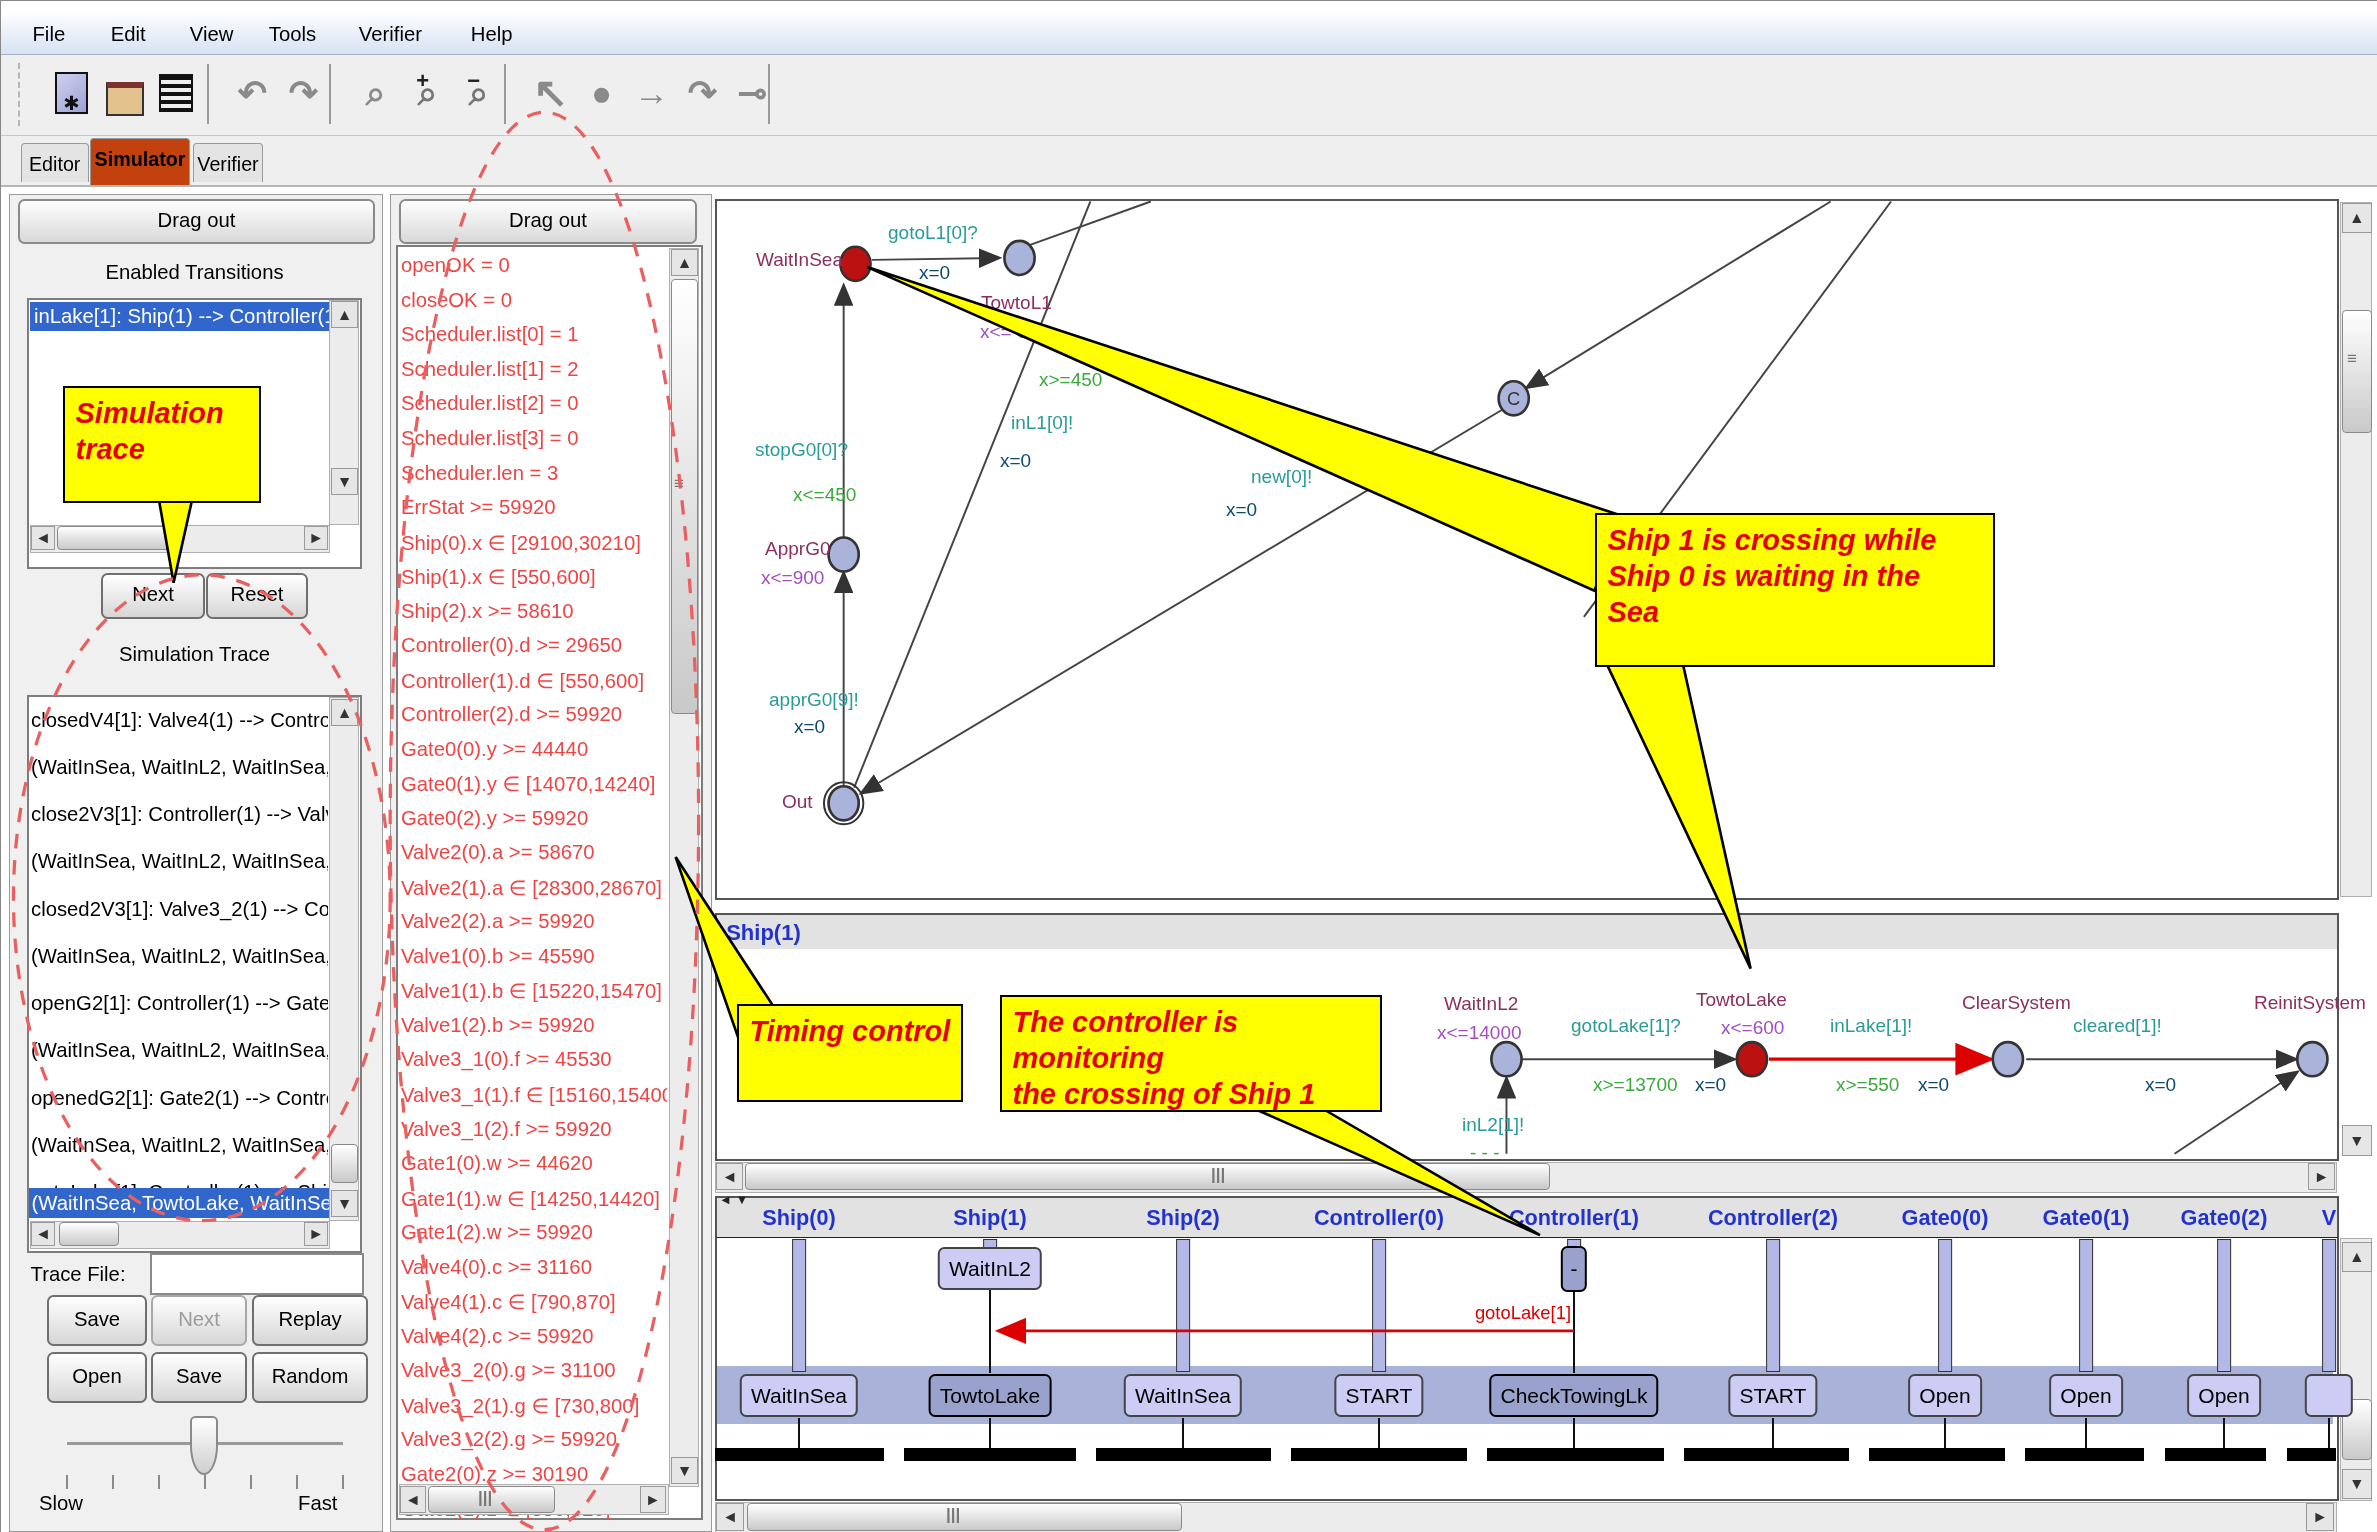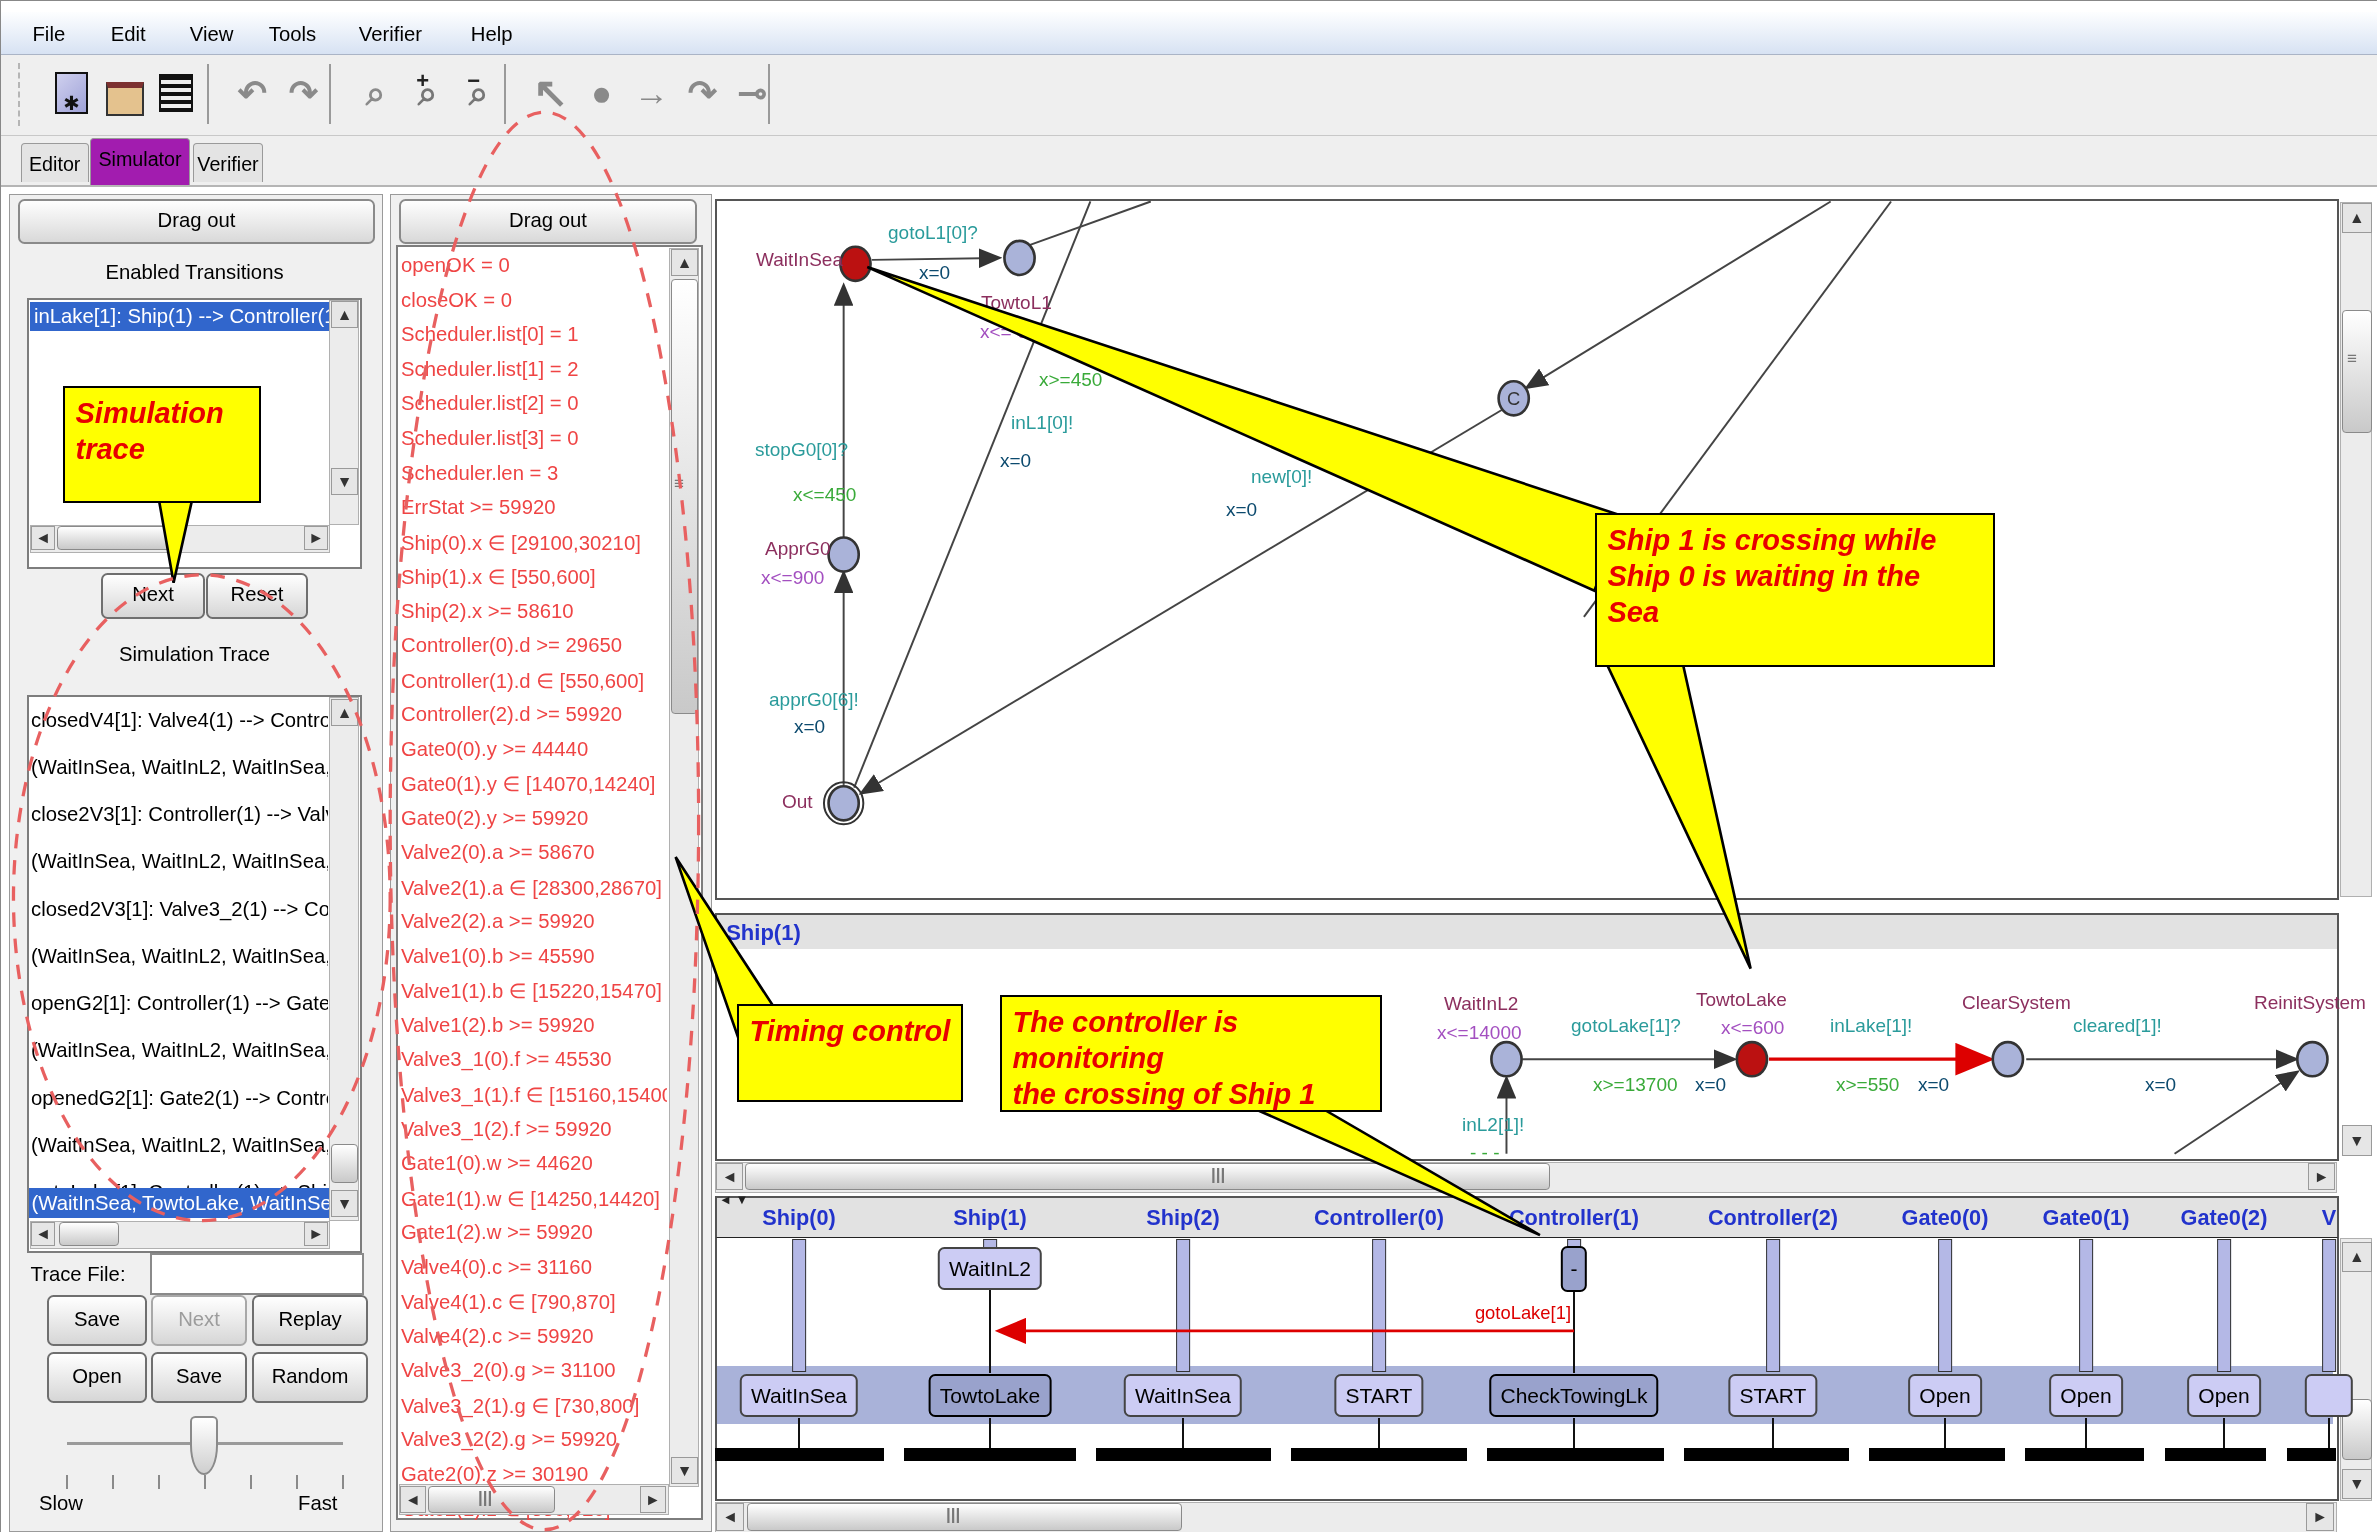--- a/index.html
+++ b/index.html
@@ -15,21 +15,21 @@
   .tb-icon{position:absolute;top:14.4px;width:41px;height:47px;color:#8a8a8a;font-size:35px;
     text-align:center;line-height:47px;}
   .tb-sep{position:absolute;top:9.2px;height:60px;border-left:2px solid #9a9a9a;}
   .icon-new{background:linear-gradient(135deg,#cfd0ee,#9fa2d8);border:2.6px solid #111;width:29px;height:38px;margin-top:2.6px;}
   .icon-folder{background:#e4c28e;border:2px solid #333;width:34px;height:26px;margin-top:13px;border-top:6.6px solid #7c3030;}
   .icon-save{background:#222;width:30px;height:34px;margin-top:5.3px;
      background:repeating-linear-gradient(#111 0 3.9px,#eee 3.9px 7.9px);border:2.6px solid #111;}
   #tabstrip{left:0;top:135px;width:2377px;height:49px;background:#efefef;}
   .tab{position:absolute;top:6.6px;height:41px;background:#e4e4e4;border:1.3px solid #9a9a9a;border-bottom:none;
      border-radius:3.9px 3.9px 0 0;font-size:19.7px;text-align:center;color:#000;}
-  .tab.active{background:#a21caf;top:1.3px;height:47px;z-index:2;font-weight:normal;}
+  .tab.active{background:#c2410c;top:1.3px;height:47px;z-index:2;font-weight:bold;}
   #content-line{left:0;top:184px;width:2377px;border-top:2px solid #b5b5b5;}
   
   .panel{background:#f0f0f0;border:1.3px solid #9a9a9a;}
   .dragout{position:absolute;height:41px;background:linear-gradient(#fefefe,#d9d9d9);
      border:2px solid #8a8a8a;border-radius:6.6px;font-size:20.3px;text-align:center;line-height:38px;color:#000;}
   .sec-title{position:absolute;font-size:20.3px;color:#000000;text-align:center;}
   .listbox{position:absolute;background:#fff;border:2px solid #7d7d7d;overflow:hidden;}
   .lrow{position:absolute;font-size:20.3px;color:#000;white-space:nowrap;}
   .lrow.sel{background:#3166cc;color:#fff;}
   .varrow{position:absolute;font-size:20.3px;color:#ef4444;white-space:nowrap;}
@@ -249,21 +249,21 @@
       <span class="lbl c-inv" style="position: absolute; left: 979px; top: 320px; z-index: 5;">x&lt;= 600</span>
       <span class="lbl c-guard" style="position: absolute; left: 1038px; top: 368px; z-index: 5;">x&gt;=450</span>
       <span class="lbl c-sync" style="position: absolute; left: 1010px; top: 411px; z-index: 5;">inL1[0]!</span>
       <span class="lbl c-upd" style="position: absolute; left: 999px; top: 449px; z-index: 5;">x=0</span>
       <span class="lbl c-sync" style="position: absolute; left: 754px; top: 438px; z-index: 5;">stopG0[0]?</span>
       <span class="lbl c-guard" style="position: absolute; left: 792px; top: 483px; z-index: 5;">x&lt;=450</span>
       <span class="lbl c-sync" style="position: absolute; left: 1250px; top: 465px; z-index: 5;">new[0]!</span>
       <span class="lbl c-upd" style="position: absolute; left: 1225px; top: 498px; z-index: 5;">x=0</span>
       <span class="lbl c-loc" style="position: absolute; left: 764px; top: 537px; z-index: 5;">ApprG0</span>
       <span class="lbl c-inv" style="position: absolute; left: 760px; top: 566px; z-index: 5;">x&lt;=900</span>
-      <span class="lbl c-sync" style="position: absolute; left: 768px; top: 688px; z-index: 5;">apprG0[6]!</span>
+      <span class="lbl c-sync" style="position: absolute; left: 768px; top: 688px; z-index: 5;">apprG0[9]!</span>
       <span class="lbl c-upd" style="position: absolute; left: 793px; top: 715px; z-index: 5;">x=0</span>
       <span class="lbl c-loc" style="position: absolute; left: 781px; top: 790px; z-index: 5;">Out</span>
       <span class="lbl c-loc" style="position: absolute; left: 1443px; top: 992px; z-index: 5;">WaitInL2</span>
       <span class="lbl c-inv" style="position: absolute; left: 1436px; top: 1021px; z-index: 5;">x&lt;=14000</span>
       <span class="lbl c-sync" style="position: absolute; left: 1570px; top: 1014px; z-index: 5;">gotoLake[1]?</span>
       <span class="lbl c-guard" style="position: absolute; left: 1592px; top: 1073px; z-index: 5;">x&gt;=13700</span>
       <span class="lbl c-upd" style="position: absolute; left: 1694px; top: 1073px; z-index: 5;">x=0</span>
       <span class="lbl c-loc" style="position: absolute; left: 1695px; top: 988px; z-index: 5;">TowtoLake</span>
       <span class="lbl c-inv" style="position: absolute; left: 1720px; top: 1016px; z-index: 5;">x&lt;=600</span>
       <span class="lbl c-sync" style="position: absolute; left: 1829px; top: 1014px; z-index: 5;">inLake[1]!</span>

